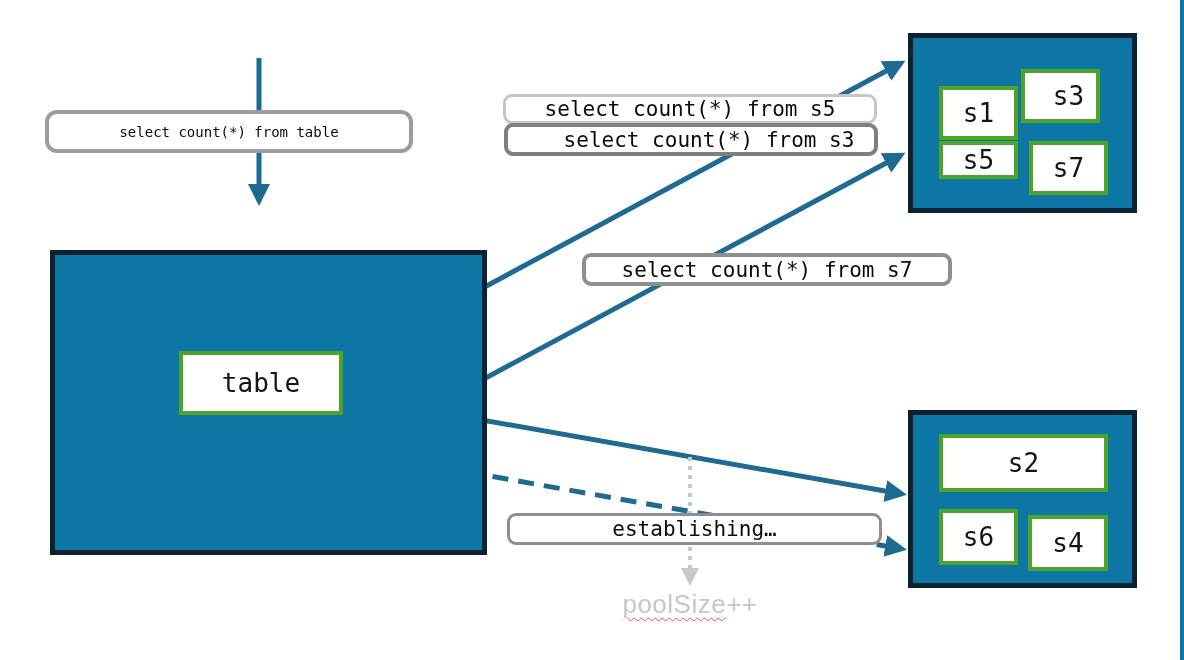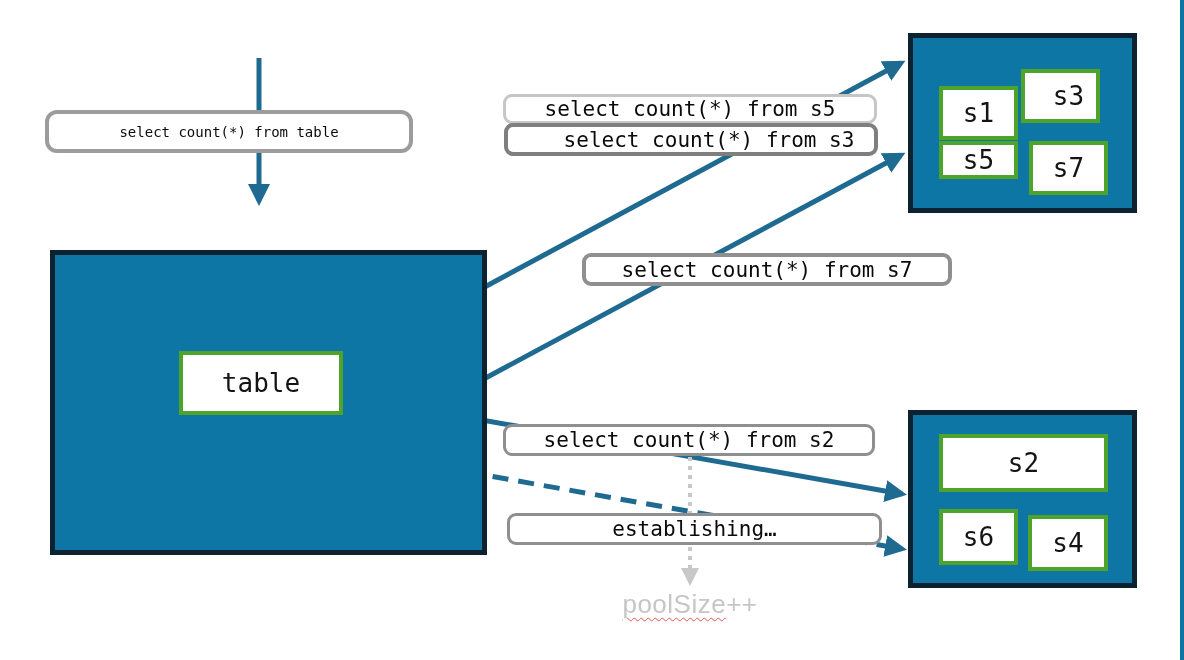--- a/index.html
+++ b/index.html
@@ -103,21 +103,20 @@
   </svg>
 
   <div class="qlabel big" style="left:45px; top:110px; width:368px; height:43px;">select count(*) from table</div>
 
   <div class="qlabel light" style="left:503px; top:94px; width:374px; height:30px;">select count(*) from s5</div>
 
   <div class="qlabel dark" style="left:504px; top:123px; width:374px; height:33px;">select count(*) from s3</div>
 
   <div class="qlabel mid" style="left:582px; top:253px; width:370px; height:33px;">select count(*) from s7</div>
 
-  <div class="qlabel" style="left:503px; top:424px; width:372px; height:32px;">select count(*) from s2</div>
 
   <div class="qlabel" style="left:507px; top:513px; width:375px; height:32px;">establishing…</div>
 
   <div class="groupbox" style="left:50px; top:210px; width:437px; height:305px;margin-top:40px;">
     <div class="shard" style="left:124px; top:96px; width:164px; height:64px;">table</div>
   </div>
 
   <div class="groupbox" style="left:908px; top:33px; width:229px; height:180px;">
     <div class="shard" style="left:26px; top:48px; width:79px; height:54px;">s1</div>
     <div class="shard" style="left:108px; top:31px; width:79px; height:54px;padding-left:16px;">s3</div>

